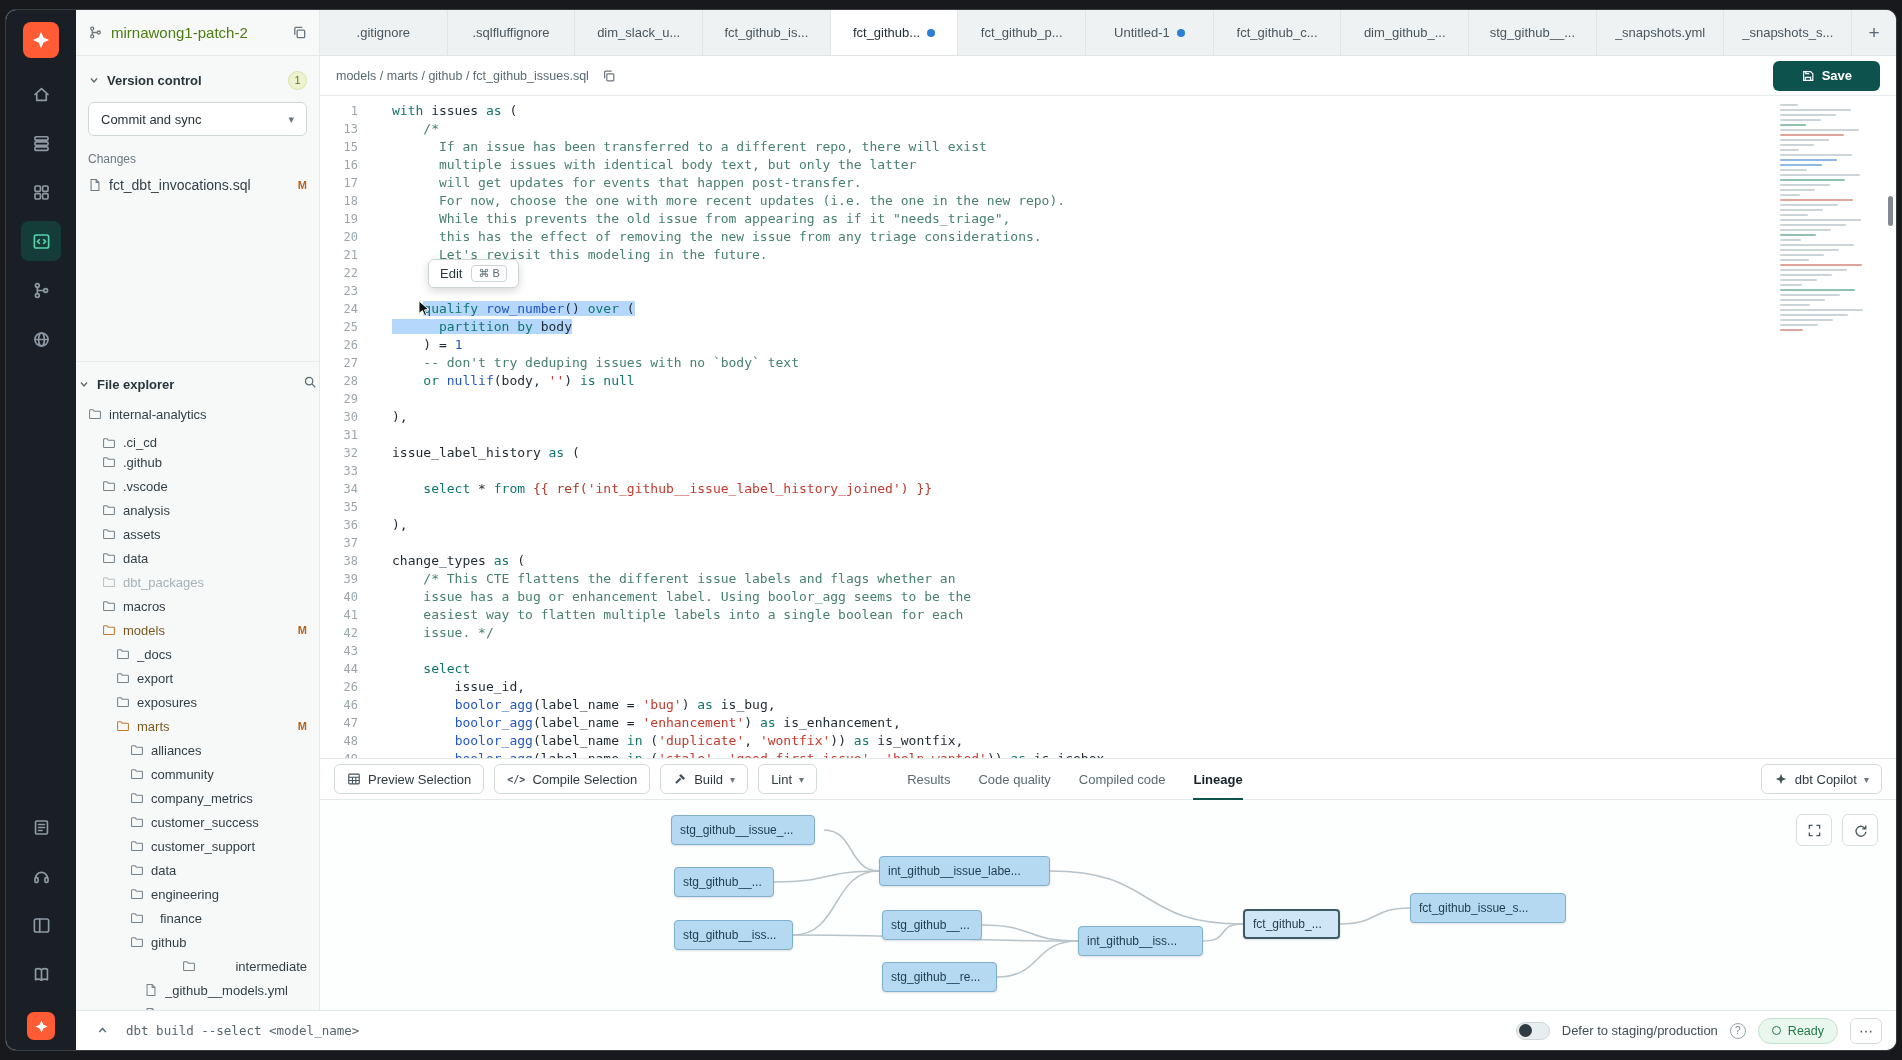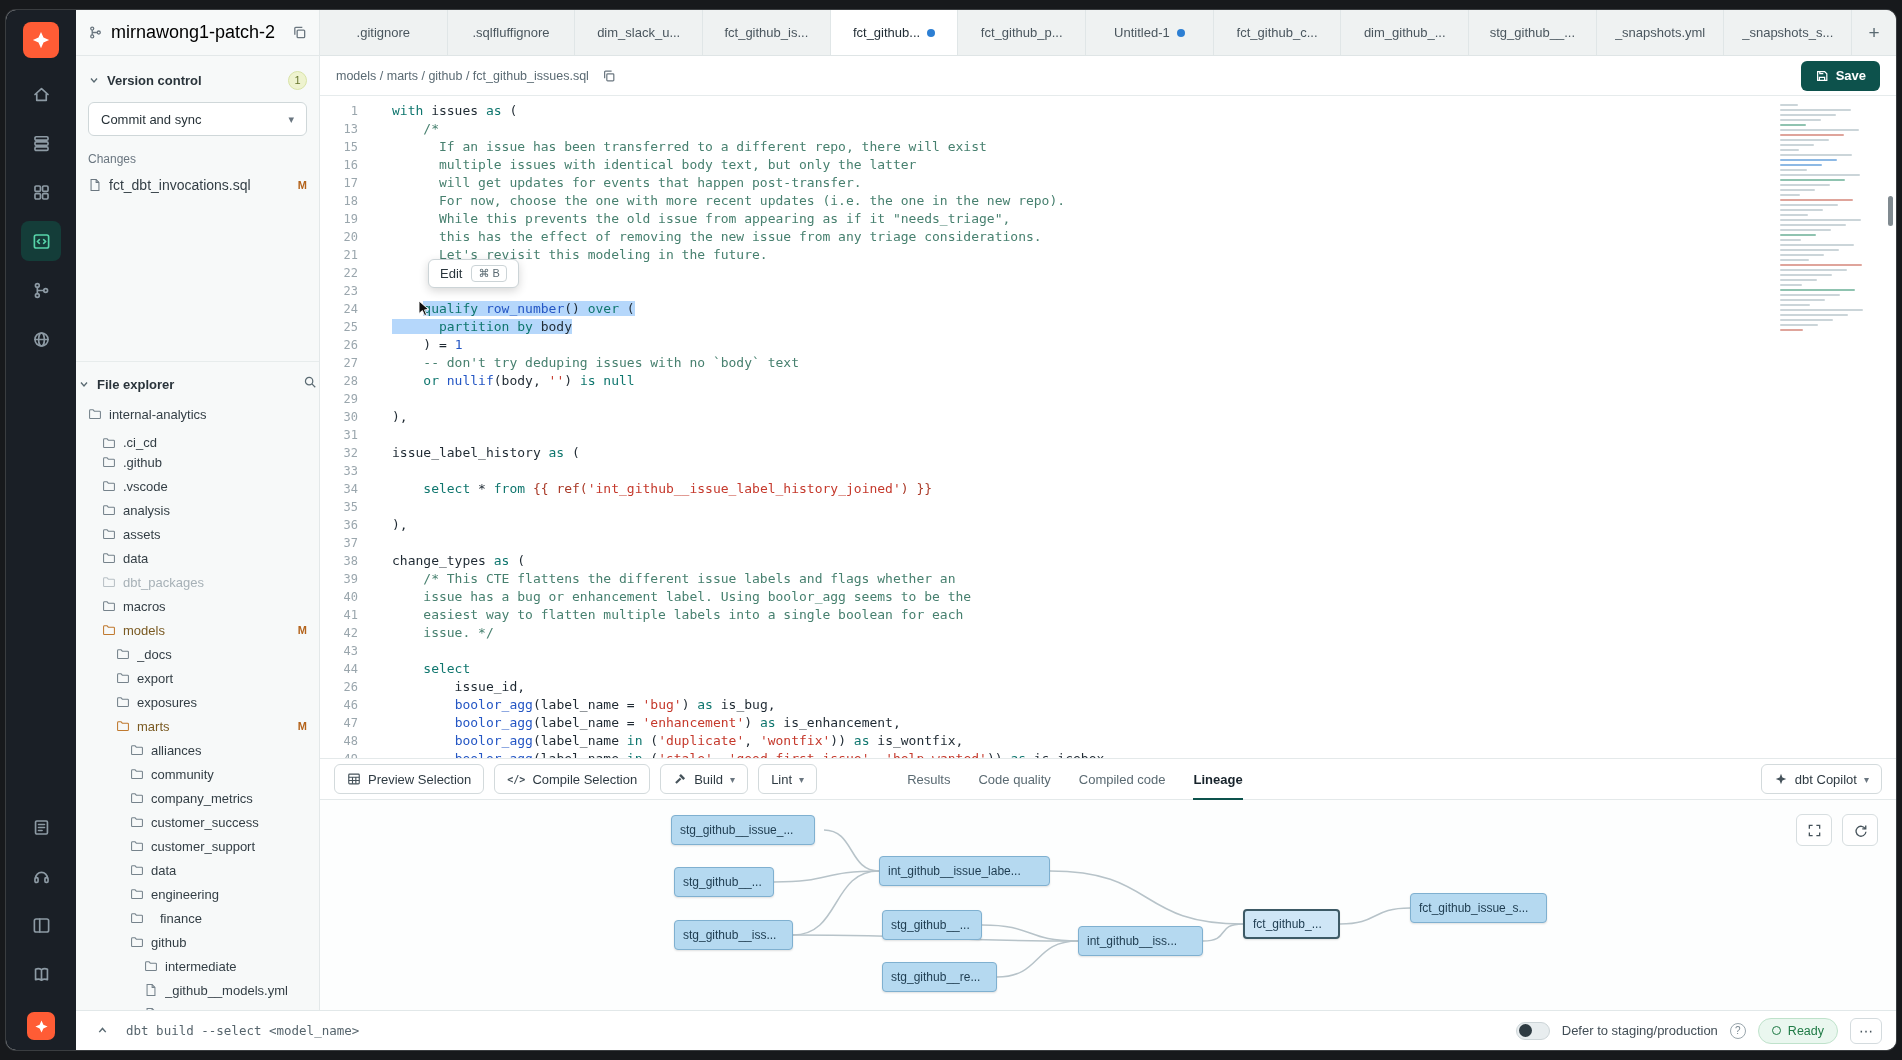--- a/index.html
+++ b/index.html
@@ -16,21 +16,21 @@
   .rail-avatar{width:28px;height:28px;border-radius:7px;background:#ff5c35;display:flex;align-items:center;justify-content:center;margin-top:9px;cursor:pointer}
 
   
   .right{flex:1;display:flex;flex-direction:column;min-width:0}
   .content-row{flex:1;display:flex;min-height:0}
 
   
   .panel{width:244px;flex:none;background:#f7f9f9;border-right:1px solid #e3e8e9;display:flex;flex-direction:column;min-height:0;overflow:hidden}
   .branch-bar{height:46px;flex:none;display:flex;align-items:center;gap:8px;padding:0 12px;border-bottom:1px solid #e3e8e9}
   .branch-bar svg{width:15px;height:15px;color:#6b7780;flex:none}
-  .branch-name{flex:1;font-size:18px;color:#000000;white-space:nowrap;overflow:hidden;text-overflow:ellipsis}
+  .branch-name{flex:1;font-size:15px;color:#4d7c0f;white-space:nowrap;overflow:hidden;text-overflow:ellipsis}
   .vc{height:306px;flex:none;padding:12px 12px 0;border-bottom:1px solid #e7ecec}
   .sec-head{display:flex;align-items:center;gap:7px;height:24px}
   .sec-head svg{width:12px;height:12px;color:#5a6a72}
   .sec-title{font-size:13px;font-weight:700;color:#2a343b;flex:1}
   .vc-badge{min-width:19px;height:19px;border-radius:10px;background:#eef3cf;border:1px solid #d9e4a7;color:#66742c;font-size:11px;display:flex;align-items:center;justify-content:center;padding:0 5px}
   .commit-select{margin:10px 0 0;width:100%;height:34px;border:1px solid #cfd7d9;border-radius:6px;background:#fff;display:flex;align-items:center;padding:0 12px;font-size:13px;color:#273238;cursor:pointer}
   .commit-select .chev{margin-left:auto;color:#6a7680;font-size:11px}
   .changes-label{margin-top:16px;font-size:12px;color:#6a7680}
   .change-row{margin-top:8px;display:flex;align-items:center;gap:7px;height:22px;cursor:pointer}
   .change-row svg{width:14px;height:14px;color:#6b7780;flex:none}
@@ -55,21 +55,21 @@
   .tab{flex:1 1 0;min-width:0;max-width:150px;display:flex;align-items:center;justify-content:center;gap:7px;padding:0 12px;border-right:1px solid #e0e6e7;font-size:13px;color:#4a565e;cursor:pointer}
   .tab-label{white-space:nowrap;overflow:hidden;text-overflow:ellipsis}
   .tab.active{background:#fff;color:#1f2b33;font-weight:500;position:relative;z-index:1;box-shadow:0 1px 0 0 #fff}
   .dot{width:8px;height:8px;border-radius:50%;background:#2d7fd3;flex:none}
   .tab-plus{width:44px;flex:none;margin-left:auto;display:flex;align-items:center;justify-content:center;font-size:19px;color:#5a6a72;cursor:pointer}
 
   .crumbbar{height:40px;flex:none;background:#fff;border-bottom:1px solid #e6ebec;display:flex;align-items:center;padding:0 16px;gap:9px}
   .crumb{font-size:12.5px;color:#5a6a73}
   .crumb-link{width:22px;height:22px;display:flex;align-items:center;justify-content:center;color:#6b7780;cursor:pointer}
   .crumb-link svg{width:14px;height:14px}
-  .save-btn{margin-left:auto;height:30px;padding:0 14px;border:none;border-radius:6px;background:#0d524c;color:#fff;font-size:13px;font-weight:600;display:flex;align-items:center;gap:7px;cursor:pointer}
+  .save-btn{margin-left:auto;height:30px;padding:0 28px;border:none;border-radius:6px;background:#0d524c;color:#fff;font-size:13px;font-weight:600;display:flex;align-items:center;gap:7px;cursor:pointer}
   .save-btn svg{width:14px;height:14px}
 
   
   .editor{flex:1;min-height:0;background:#fff;position:relative;overflow:hidden;padding-top:6px;font-family:"DejaVu Sans Mono",monospace}
   .cl{display:flex;height:18px;line-height:18px;font-size:13px;color:#1f2a33}
   .ln{flex:none;width:52px;text-align:right;padding-right:14px;color:#9aa6ad;font-size:12px}
   .ct{flex:1;white-space:pre;padding-left:20px;overflow:hidden}
   .ct .k{color:#0f766e}
   .ct .f{color:#2456c4}
   .ct .s{color:#c5392c}
@@ -396,21 +396,21 @@
                   <path d="M1.8 4.2c0-.6.4-1 1-1h3l1.4 1.6h6c.6 0 1 .4 1 1v6.4c0 .6-.4 1-1 1H2.8c-.6 0-1-.4-1-1z" fill="none" stroke="currentColor" stroke-width="1.2"></path>
                 </svg>
                 <span class="tree-label">finance</span>
               </div>
               <div class="tree-row" style="padding-left: 54px;">
                 <svg class="ticon" viewBox="0 0 16 16">
                   <path d="M1.8 4.2c0-.6.4-1 1-1h3l1.4 1.6h6c.6 0 1 .4 1 1v6.4c0 .6-.4 1-1 1H2.8c-.6 0-1-.4-1-1z" fill="none" stroke="currentColor" stroke-width="1.2"></path>
                 </svg>
                 <span class="tree-label">github</span>
               </div>
-              <div class="tree-row" style="padding-left: 68px;">
+              <div class="tree-row" style="padding-left: 106px; text-align: right;">
                 <svg class="ticon" viewBox="0 0 16 16">
                   <path d="M1.8 4.2c0-.6.4-1 1-1h3l1.4 1.6h6c.6 0 1 .4 1 1v6.4c0 .6-.4 1-1 1H2.8c-.6 0-1-.4-1-1z" fill="none" stroke="currentColor" stroke-width="1.2"></path>
                 </svg>
                 <span class="tree-label">intermediate</span>
               </div>
               <div class="tree-row" style="padding-left: 68px;">
                 <svg class="ticon" viewBox="0 0 16 16">
                   <path d="M3.5 1.8h5.8l3.2 3.2v9.2H3.5z" fill="none" stroke="currentColor" stroke-width="1.2"></path>
                   <path d="M9.3 1.8v3.2h3.2" fill="none" stroke="currentColor" stroke-width="1.2"></path>
                 </svg>
@@ -751,21 +751,21 @@
             </svg>
           <div id="lineage-nodes">
               <div class="lnode" style="left: 351px; top: 15px; width: 144px;">stg_github__issue_...</div>
               <div class="lnode" style="left: 354px; top: 67px; width: 100px;">stg_github__...</div>
               <div class="lnode" style="left: 354px; top: 120px; width: 119px;">stg_github__iss...</div>
               <div class="lnode" style="left: 559px; top: 56px; width: 171px;">int_github__issue_labe...</div>
               <div class="lnode" style="left: 562px; top: 110px; width: 100px;">stg_github__...</div>
               <div class="lnode" style="left: 562px; top: 162px; width: 115px;">stg_github__re...</div>
               <div class="lnode" style="left: 758px; top: 126px; width: 125px;">int_github__iss...</div>
               <div class="lnode selected" style="left: 923px; top: 109px; width: 97px;">fct_github_...</div>
-              <div class="lnode" style="left: 1090px; top: 93px; width: 137px;">fct_github_issue_s...</div>
+              <div class="lnode" style="left: 1090px; top: 93px; width: 156px;">fct_github_issue_s...</div>
             </div>
           <div class="lin-controls">
             <button class="lin-icon-btn">
               <svg viewBox="0 0 16 16" fill="none" stroke="currentColor" stroke-width="1.4">
                   <path d="M2.5 6V2.5H6M10 2.5h3.5V6M13.5 10v3.5H10M6 13.5H2.5V10"></path>
                 </svg>
             </button>
             <button class="lin-icon-btn">
               <svg viewBox="0 0 16 16" fill="none" stroke="currentColor" stroke-width="1.4">
                   <path d="M13.2 6.3A5.3 5.3 0 1 0 13.8 9.3"></path>

